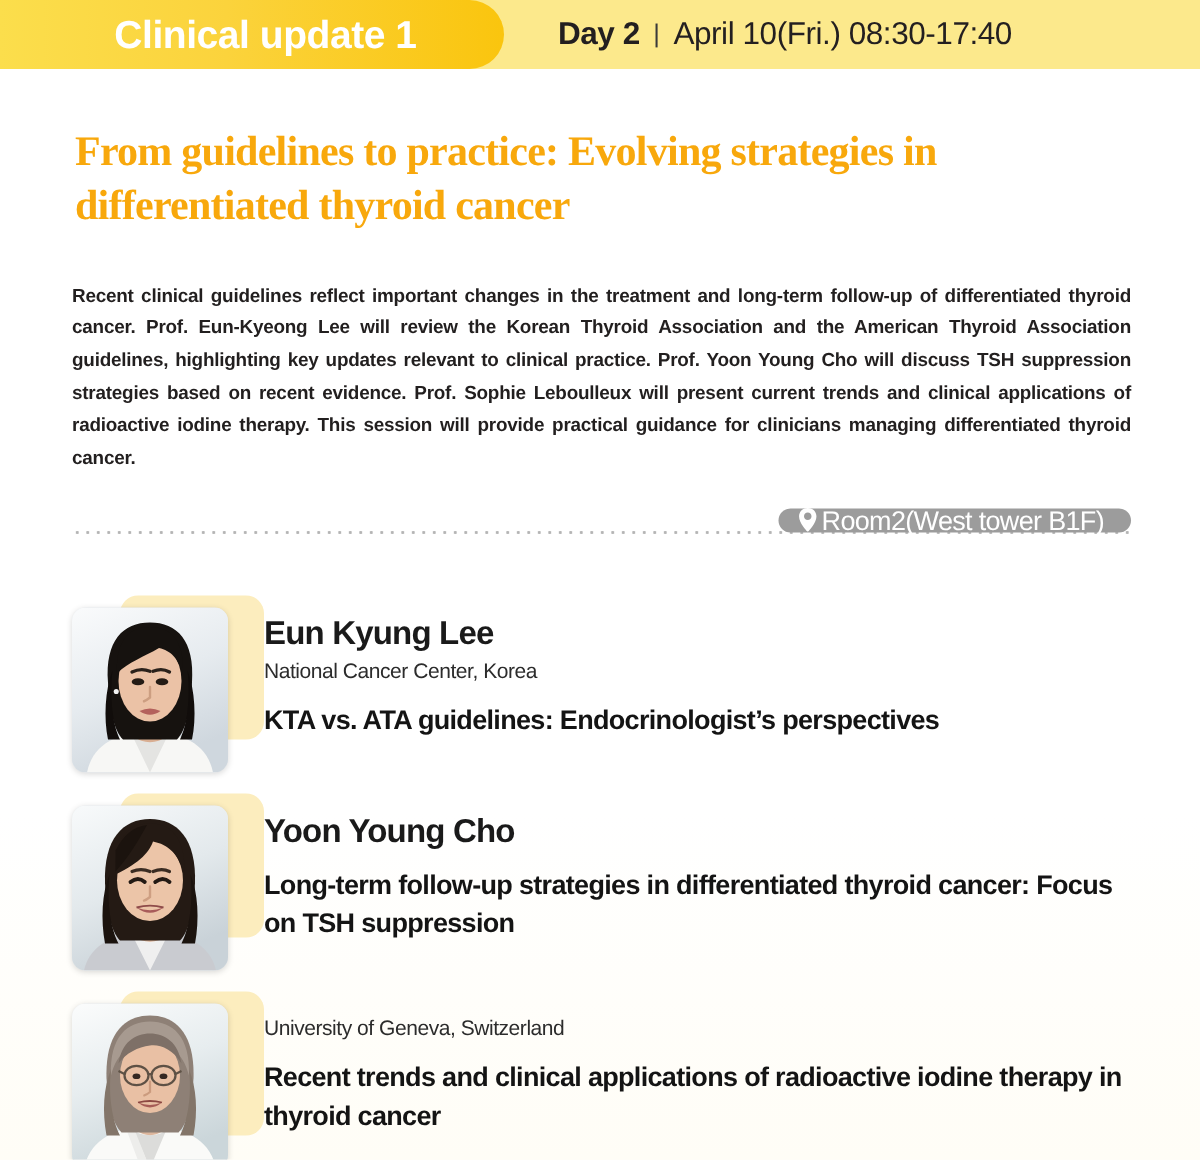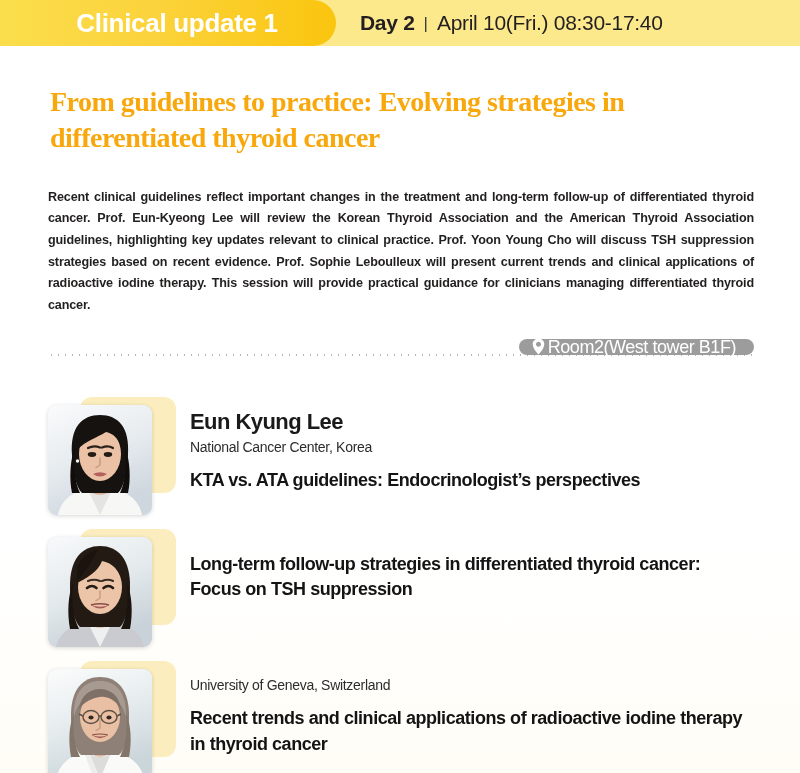--- a/index.html
+++ b/index.html
@@ -21,20 +21,21 @@
   }
 
   
   .header-bar {
     position: relative;
     width: 800px;
     height: 46px;
     background: #FCE98C;
     display: flex;
     align-items: center;
+    gap: 12px;
   }
 
   .session-badge {
     position: relative;
     height: 46px;
     width: 336px;
     background: linear-gradient(90deg, #FBDE4C 0%, #FBD33C 45%, #FAC50E 100%);
     border-top-right-radius: 23px;
     border-bottom-right-radius: 23px;
     display: flex;
@@ -195,21 +196,20 @@
     height: 110px;
     border-radius: 9px;
     overflow: hidden;
     box-shadow: 0 1px 4px rgba(0,0,0,0.16);
     background: #E8ECF0;
   }
 
   .portrait-frame svg { display: block; width: 104px; height: 110px; }
 
   .speaker-info {
-    margin-left: 14px;
     padding-top: 12px;
     flex: 1 1 auto;
     min-width: 0;
   }
 
   .speaker-name {
     color: #1A1A1A;
     font-size: 22px;
     font-weight: bold;
     letter-spacing: -0.55px;
@@ -354,20 +354,21 @@
             <path d="M55.5 51 q5 -4 9.5 0" stroke="#231A14" stroke-width="2.6" fill="none" stroke-linecap="round"></path>
 
             <path d="M52 54 v7 q-2.5 2 -4 2.4" stroke="#CE9F82" stroke-width="1.6" fill="none" stroke-linecap="round"></path>
 
             <path d="M43 68 q9 7 18 0 q-9 3.5 -18 0 Z" fill="#A85C5A"></path>
             <path d="M43 68 q9 -2.5 18 0" stroke="#8E4B49" stroke-width="1.3" fill="none"></path>
           </svg>
         </div>
       </div>
       <div class="speaker-info">
+        <div class="speaker-name">Yoon Young Cho</div>
         <div class="speaker-talk">Long-term follow-up strategies in differentiated thyroid cancer: Focus on TSH suppression</div>
       </div>
     </div>
 
     <div class="speaker">
       <div class="portrait-wrap">
         <div class="portrait-accent"></div>
         <div class="portrait-frame">
           <svg viewBox="0 0 104 110" xmlns="http://www.w3.org/2000/svg" aria-hidden="true">
             <defs>

